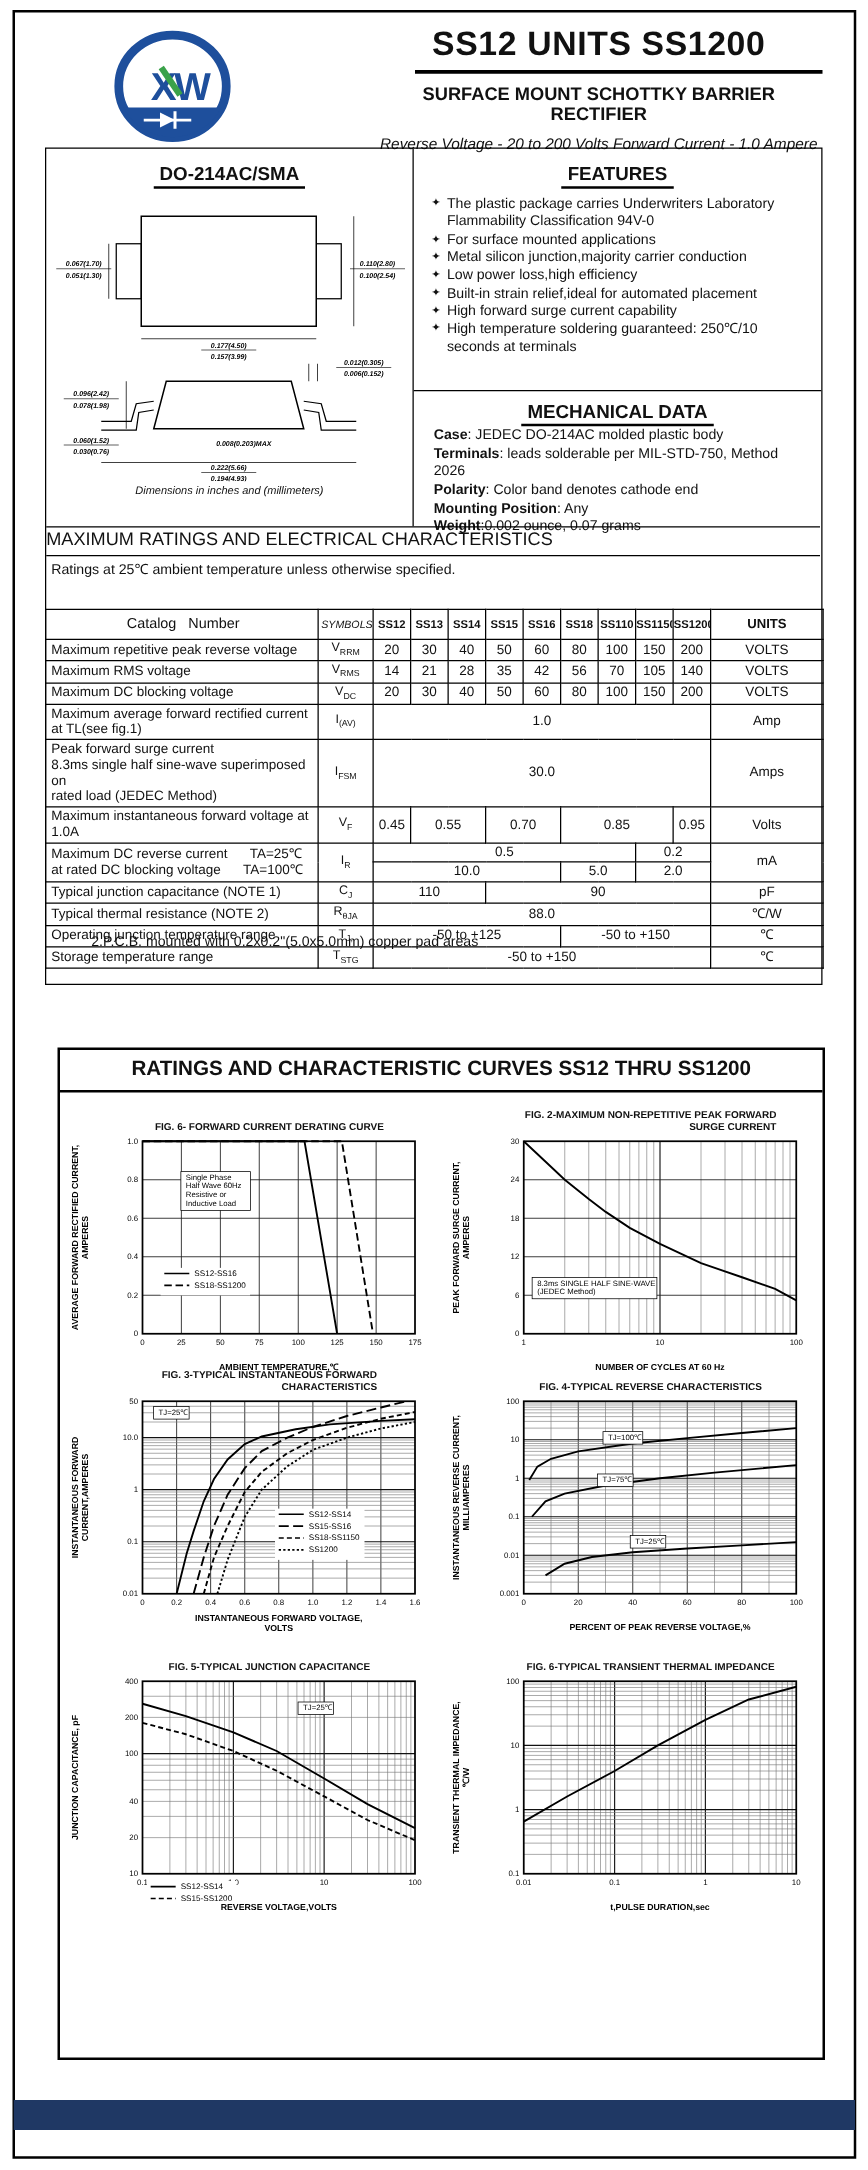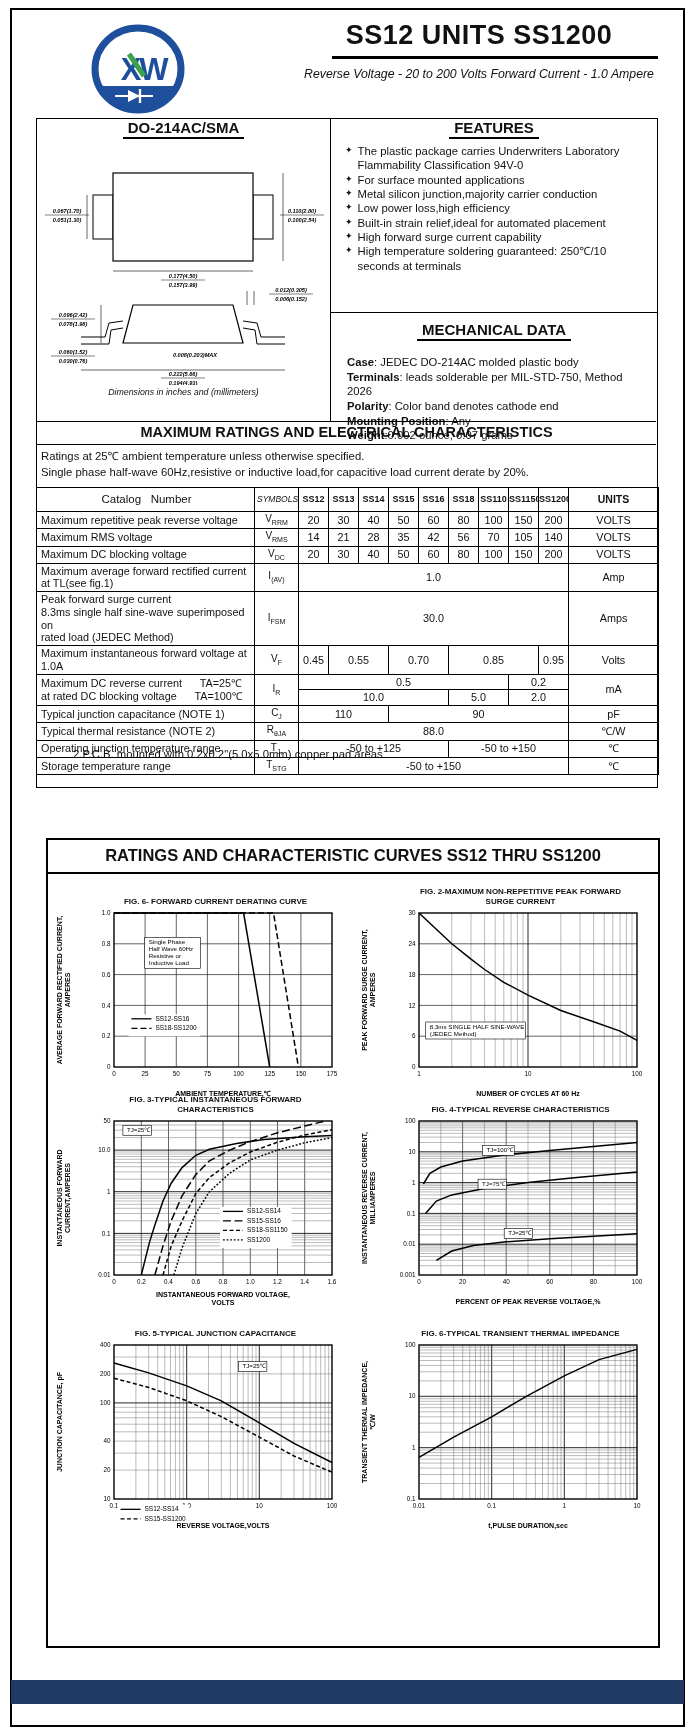--- a/index.html
+++ b/index.html
@@ -8,64 +8,65 @@
 .abs{position:absolute}
 svg{font-family:"Liberation Sans",sans-serif}
 .page-border{border:2px solid #000}
 .ptitle{font-size:27px;font-weight:bold;text-align:center;letter-spacing:.5px}
 .trule{height:2.5px;background:#000;margin:5px 2px 0 34px}
 .psub{margin-top:9px;font-size:14.6px;font-weight:bold;text-align:center}
 .ptag{margin-top:8px;font-size:12.3px;font-style:italic;text-align:center}
 .frame{border:1.5px solid #000}
 .pkgcell{border-right:1.5px solid #000}
 .center{text-align:center}
-.h-underline{font-weight:bold;font-size:15px;border-bottom:2px solid #000;padding:0 5px 1px;display:inline-block;}
+.h-underline{font-weight:bold;font-size:15px;border-bottom:2px solid #000;padding:0 5px 1px;display:inline-block;margin-top:12px}
 .pkg-caption{position:absolute;top:268px;width:100%;text-align:center;font-style:italic;font-size:8.8px}
 .featblock{height:194px;border-bottom:1.5px solid #000}
 .feat{display:flex;gap:5px;font-size:11.3px;line-height:1.27;margin:0 6px 0 14px}
 .feat .bullet{flex:0 0 auto;font-size:9px;padding-top:1px}
 .mech{font-size:11.3px;line-height:1.3;margin:0 8px 0 16px}
 .b{font-weight:bold}
-.banner{height:24px;border-top:1.5px solid #000;border-bottom:1.5px solid #000;font-weight:bold;font-size:14.5px;text-align:center;line-height:21px}
+.banner{height:24px;border-top:1.5px solid #000;border-bottom:1.5px solid #000;font-weight:normal;font-size:14.5px;text-align:left;line-height:21px}
 .conds{font-size:11.3px;line-height:1.45}
 .rtable{border-collapse:collapse;width:622px;font-size:10.8px;table-layout:fixed}
 .rtable td{border:1px solid #000;text-align:center;padding:1px 2px;line-height:1.18;overflow:hidden}
 .rtable .param{text-align:left;padding-left:4px;white-space:pre-wrap}
 .rtable .hcat{text-align:center;font-size:11.5px;height:24px;white-space:pre-wrap}
 .rtable .hsym{font-style:italic;font-size:8.5px}
 .rtable .hpart{font-weight:bold;font-size:9px;padding:1px 0}
 .rtable .hunit{font-weight:bold;font-size:10.5px}
 .rtable .sym{font-size:10px}
 .rtable sub{font-size:7px}
 .notes{font-size:11.3px;line-height:1.5}
 .cframe{border:2px solid #000}
 .cbanner{height:34px;border-bottom:2.5px solid #000;text-align:center;font-weight:bold;font-size:16.5px;line-height:31px}
 .figgrid{display:grid;grid-template-columns:1fr 1fr;grid-template-rows:208px 224px 210px;padding-top:12px;justify-items:center}
 .fig{width:300px}
-.fig-title{height:21px;display:flex;align-items:flex-end;justify-content:center;text-align:center;font-size:8px;font-weight:bold;white-space:pre-line;line-height:1.25;padding-left:30px}
+.fig-title{height:21px;display:flex;align-items:flex-end;justify-content:center;text-align:right;font-size:8px;font-weight:bold;white-space:pre-line;line-height:1.25;padding-left:30px}
 </style>
 </head>
 <body>
 
 <div class="abs page-border" style="left:10px;top:8px;width:675px;height:1719px"></div>
 
 <div class="abs" id="logo" style="left:88px;top:22px;width:100px;height:95px"><svg width="100" height="95" viewBox="0 0 100 95">
   <ellipse cx="50" cy="47" rx="43" ry="41" fill="#fff" stroke="#1e4f9c" stroke-width="7"></ellipse>
   <text x="43" y="58" text-anchor="middle" font-size="31" font-weight="bold" fill="#1e4f9c">X</text>
   <text x="66" y="58" text-anchor="middle" font-size="31" font-weight="bold" fill="#1e4f9c">W</text>
   <line x1="41" y1="32" x2="56" y2="54" stroke="#3aa24a" stroke-width="5"></line>
   <path d="M11,64 A43,41 0 0 0 89,64 Z" fill="#1e4f9c"></path>
   <line x1="27" y1="74" x2="65" y2="74" stroke="#fff" stroke-width="2.2"></line>
   <polygon points="40,68 40,80 52,74" fill="#fff"></polygon>
   <line x1="52" y1="67" x2="52" y2="81" stroke="#fff" stroke-width="2.4"></line>
  </svg></div>
 
 <div class="abs" style="left:298px;top:20px;width:362px">
   <div class="ptitle">SS12 UNITS SS1200</div>
   <div class="trule"></div>
+  <div class="psub">SURFACE MOUNT SCHOTTKY BARRIER RECTIFIER</div>
   <div class="ptag">Reverse Voltage - 20 to 200 Volts    Forward Current - 1.0 Ampere</div>
 </div>
 
 <div class="abs frame" style="left:36px;top:118px;width:622px;height:670px">
 
   <div class="abs pkgcell" style="left:0;top:0;width:294px;height:302px">
     <div class="center"><span class="h-underline">DO-214AC/SMA</span></div>
     <div class="abs" id="pkg-drawing" style="left:6px;top:40px"><svg width="282" height="226" viewBox="0 0 282 226">
           <style>.dim{font-size:5.6px;font-style:italic;font-weight:bold}</style>
           <rect x="50" y="36" width="20" height="44" fill="none" stroke="#000"></rect>
@@ -138,35 +139,34 @@
             <span>High forward surge current capability</span>
           </div>
           <div class="feat">
             <span class="bullet">✦</span>
             <span>High temperature soldering guaranteed: 250℃/10 seconds at terminals</span>
           </div>
         </div>
     </div>
     <div>
       <div class="center"><span class="h-underline" style="margin-top:8px">MECHANICAL DATA</span></div>
-      <div id="mech-list" style="margin-top:14px">
+      <div id="mech-list" style="margin-top:0">
           <div class="mech"><span class="b">Case</span><span>: JEDEC DO-214AC molded plastic body</span></div>
           <div class="mech"><span class="b">Terminals</span><span>: leads solderable per MIL-STD-750, Method 2026</span></div>
           <div class="mech"><span class="b">Polarity</span><span>: Color band denotes cathode end</span></div>
           <div class="mech"><span class="b">Mounting Position</span><span>: Any</span></div>
           <div class="mech"><span class="b">Weight</span><span>:0.002 ounce, 0.07 grams</span></div>
         </div>
     </div>
   </div>
 
   <div class="abs banner" style="left:0;top:302px;width:619px">MAXIMUM RATINGS AND ELECTRICAL CHARACTERISTICS</div>
 
   <div class="abs conds" style="left:4px;top:329px;width:612px">
     <div>Ratings at 25℃ ambient temperature unless otherwise specified.</div>
-    <div>Single phase half-wave 60Hz,resistive or inductive load,for capacitive load current derate by 20%.</div>
   </div>
 
   <table class="abs rtable" id="rtable" style="left:-1px;top:368px">
       <colgroup>
         <col style="width:218px">
         <col style="width:44px">
         <col style="width:30px">
         <col style="width:30px">
         <col style="width:30px">
         <col style="width:30px">

